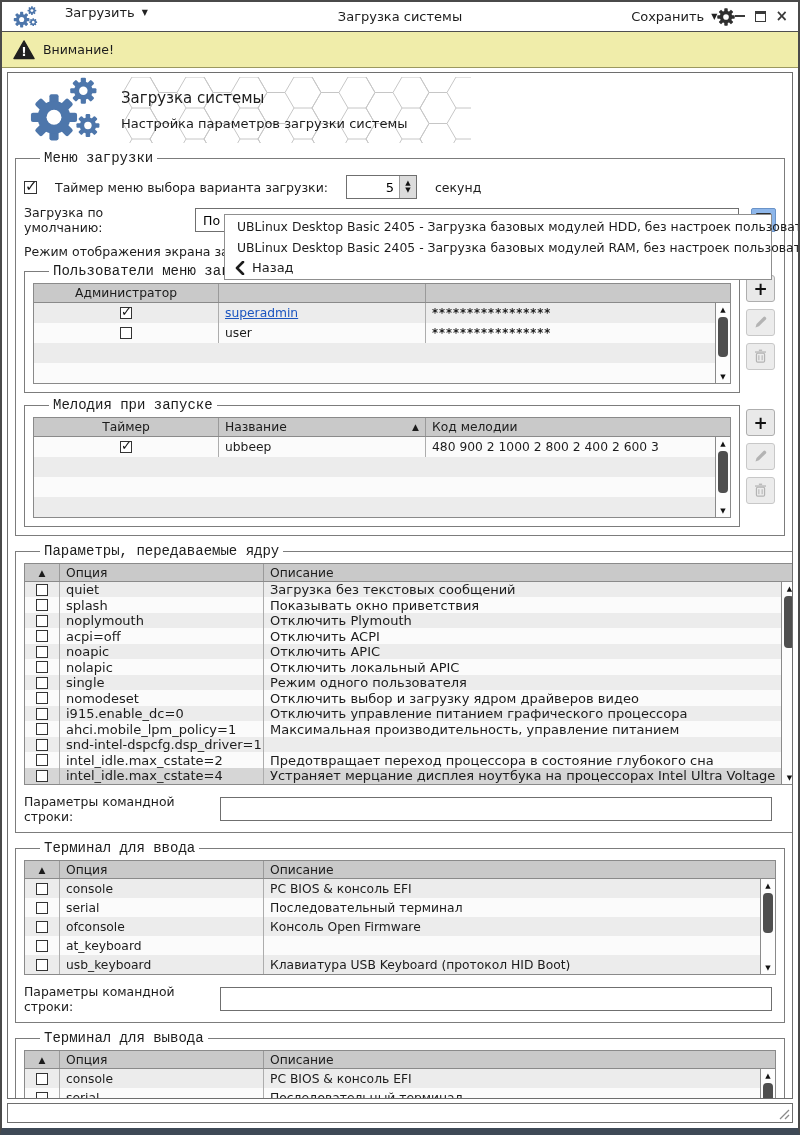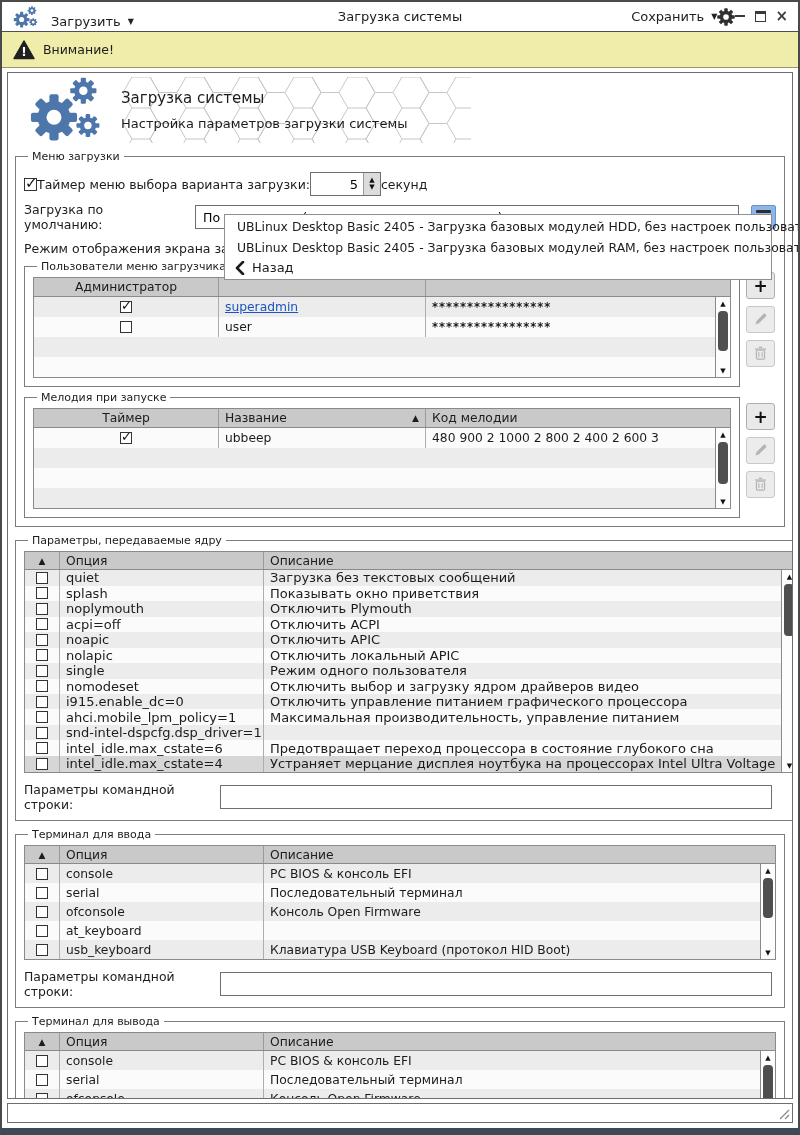--- a/index.html
+++ b/index.html
@@ -5,21 +5,21 @@
   * { box-sizing: border-box; }
   body { margin:0; background:#888; font-family:"DejaVu Sans", sans-serif; color:#1c1c1c; }
   .window{
     width:800px; height:1135px; background:#fff; position:relative;
     border:2px solid #4a4a4a; border-bottom:7px solid #3e4956;
     display:flex; flex-direction:column; overflow:hidden;
   }
   
   .titlebar{ height:30px; flex:0 0 30px; display:flex; align-items:center; padding:0 10px;
     border-bottom:1px solid #4f4f4f; background:#fff; position:relative; }
-  .tb-left{ display:flex; align-items:flex-end; gap:12px; }
+  .tb-left{ display:flex; align-items:flex-start; gap:26px; }
   .menu-btn{ display:flex; align-items:center; gap:7px; font-size:13px; cursor:default; }
   .caret{ font-size:8px; color:#222; }
   .tb-title{ position:absolute; left:0; right:0; text-align:center; font-size:13px; pointer-events:none; }
   .tb-right{ margin-left:auto; display:flex; align-items:center; z-index:1; }
   .win-controls{ display:flex; align-items:center; gap:9px; }
   .win-min{ width:11px; height:10px; position:relative; }
   .win-min::after{ content:""; position:absolute; left:0; top:3px; width:10px; height:2.5px; background:#3a3a3a; }
   .win-max{ width:11px; height:11px; border:1.5px solid #3a3a3a; border-top-width:3px; background:#fff; }
   .win-close{ font-size:15px; font-weight:bold; color:#3a3a3a; line-height:1; }
   
@@ -32,24 +32,24 @@
     display:flex; flex-direction:column; }
   
   .hdr{ position:relative; height:66px; flex:0 0 66px; display:flex; align-items:center; }
   .hdr-logo{ margin-left:10px; flex:0 0 auto; z-index:1; }
   .hexwrap{ position:absolute; left:108px; top:0; width:348px; height:66px; z-index:0; }
   .hdr-text{ position:relative; z-index:1; margin-left:16px; }
   .hdr-title{ font-size:15px; margin-bottom:9px; }
   .hdr-sub{ font-size:13px; }
   
   fieldset{ border:1px solid #7c7c7c; margin:7px 0 0 0; padding:4px 8px 8px; }
-  legend{ font-size:11px; padding:0 4px; margin-left:4px; }
+  legend{ font-size:14px; padding:0 4px; margin-left:16px;font-family:Liberation Mono, monospace; }
   fieldset fieldset{ margin:4px 0 0 0; }
   
-  .frow{ display:flex; align-items:center; margin-top:5px; font-size:12.5px; gap:0; }
+  .frow{ display:flex; align-items:center; margin-top:5px; font-size:12.5px; gap:18px; }
   .cb{ width:13px; height:13px; border:1.5px solid #333; background:#fff; display:inline-block;
        position:relative; flex:0 0 auto; }
   .cb.checked::after{ content:"✓"; position:absolute; left:0px; top:-5px; font-size:15px; font-weight:bold; color:#111; }
   .spin{ display:flex; border:1px solid #6f6f6f; height:24px; }
   .spin input{ width:52px; border:0; outline:0; text-align:right; padding-right:5px; font-size:13px;
        font-family:inherit; }
   .spin-btns{ width:17px; background:#dcdcdc; border-left:1px solid #9a9a9a; display:flex;
        flex-direction:column; align-items:center; justify-content:center; }
   .spin-btns span{ font-size:7px; line-height:7px; color:#111; }
   .combo-row{ display:flex; align-items:center; gap:12px; margin-top:6px; font-size:12.5px; }
@@ -445,21 +445,21 @@
                   <div class="td c-sort">
                     <span class="cb"></span>
                   </div>
                   <div class="td c-opt">snd-intel-dspcfg.dsp_driver=1</div>
                 </div>
 
                 <div class="tr row">
                   <div class="td c-sort">
                     <span class="cb"></span>
                   </div>
-                  <div class="td c-opt">intel_idle.max_cstate=6</div>
+                  <div class="td c-opt">intel_idle.max_cstate=2</div>
                   <div class="td c-desc" style="border-right:0">Предотвращает переход процессора в состояние глубокого сна</div>
                 </div>
 
                 <div class="tr row selected">
                   <div class="td c-sort">
                     <span class="cb"></span>
                   </div>
                   <div class="td c-opt">intel_idle.max_cstate=4</div>
                   <div class="td c-desc" style="border-right:0">Устраняет мерцание дисплея ноутбука на процессорах Intel Ultra Voltage</div>
                 </div>

